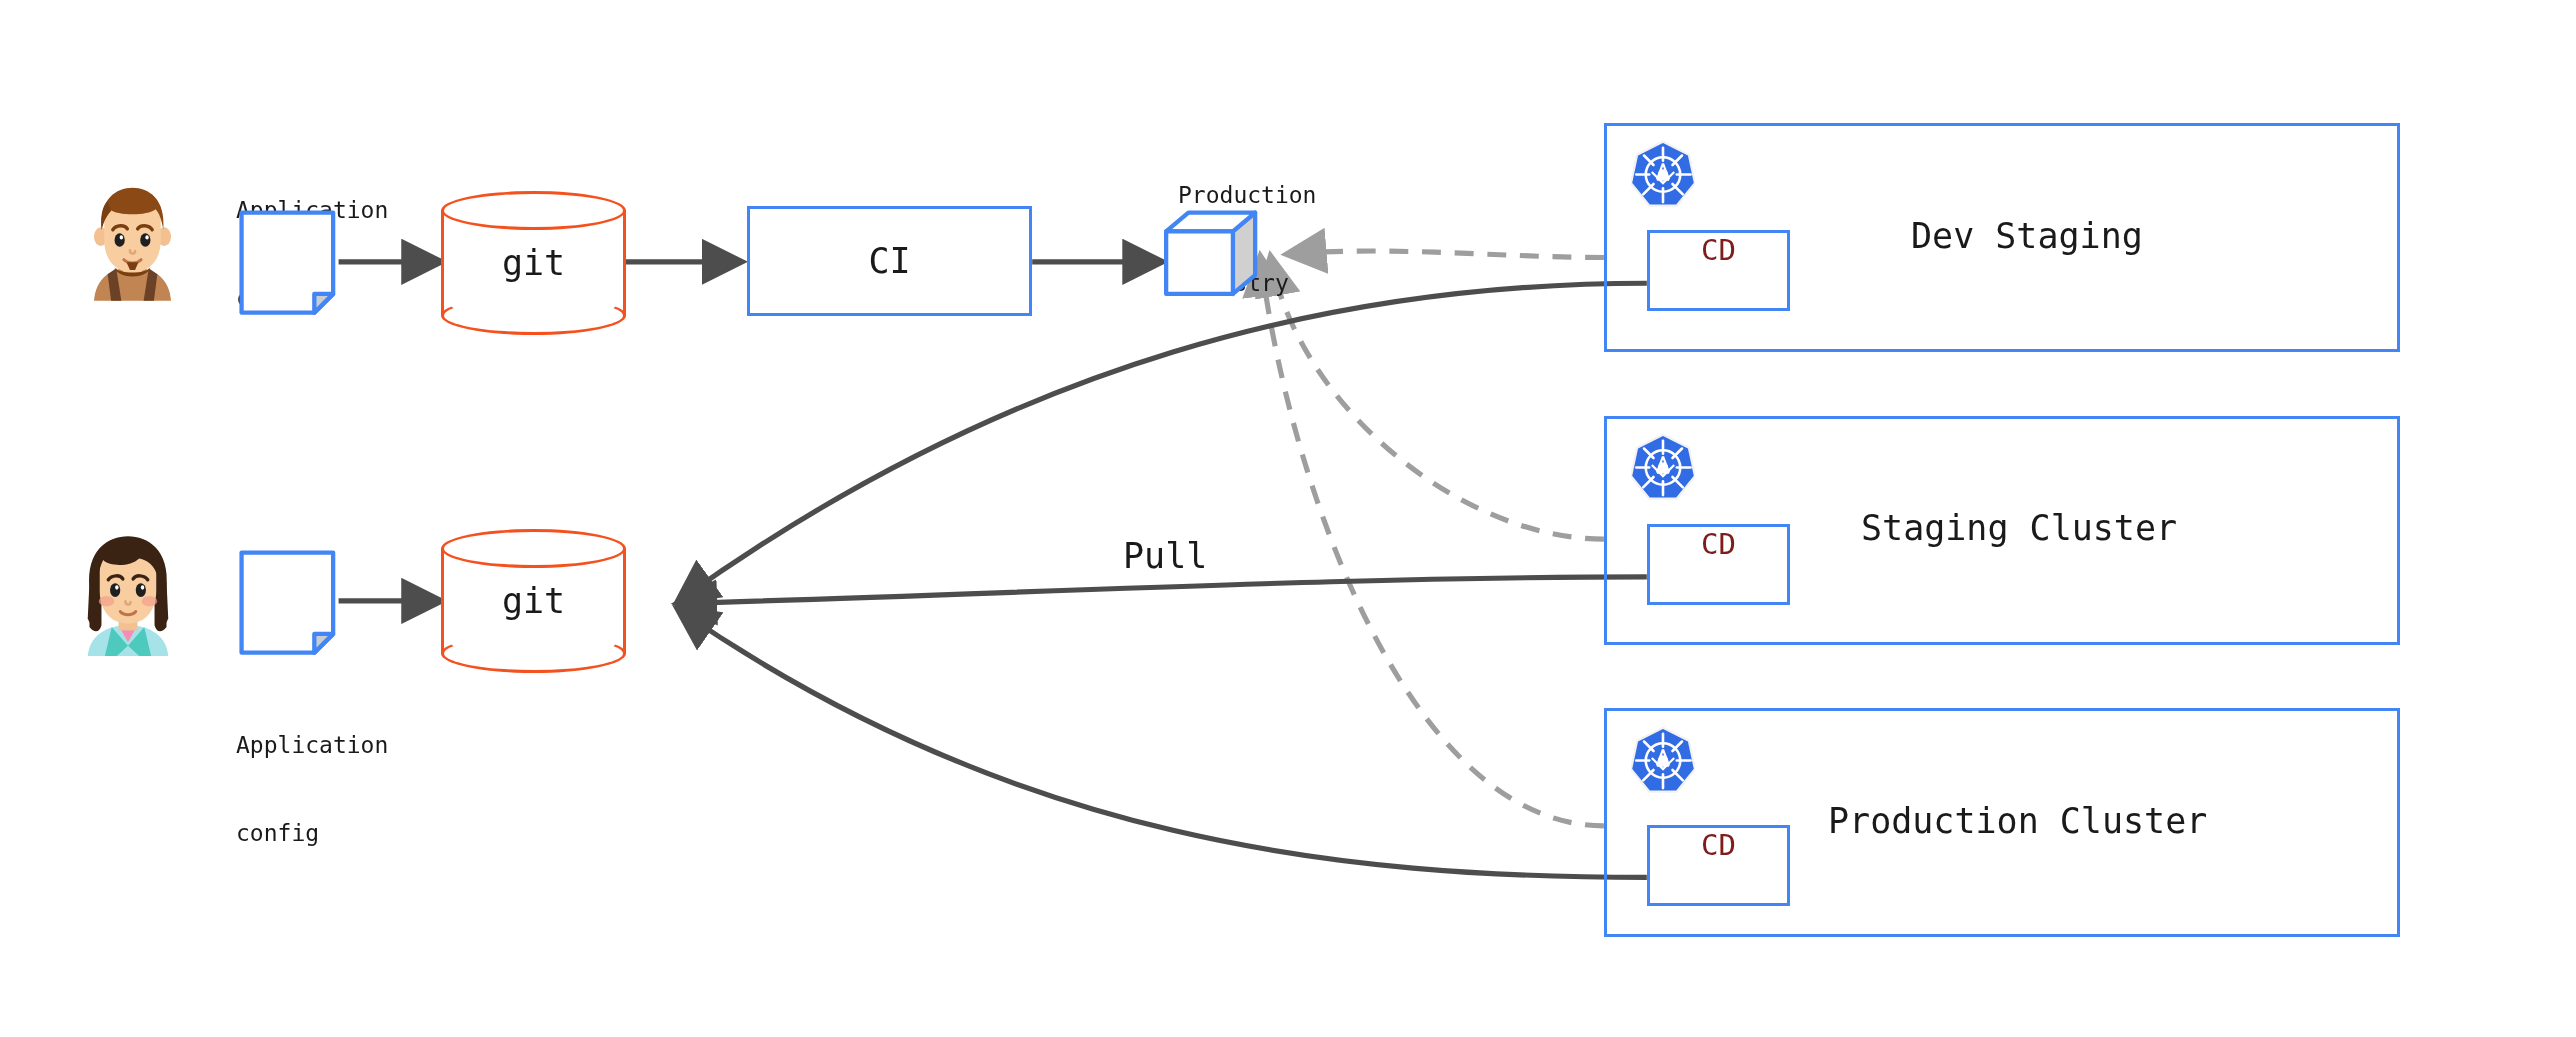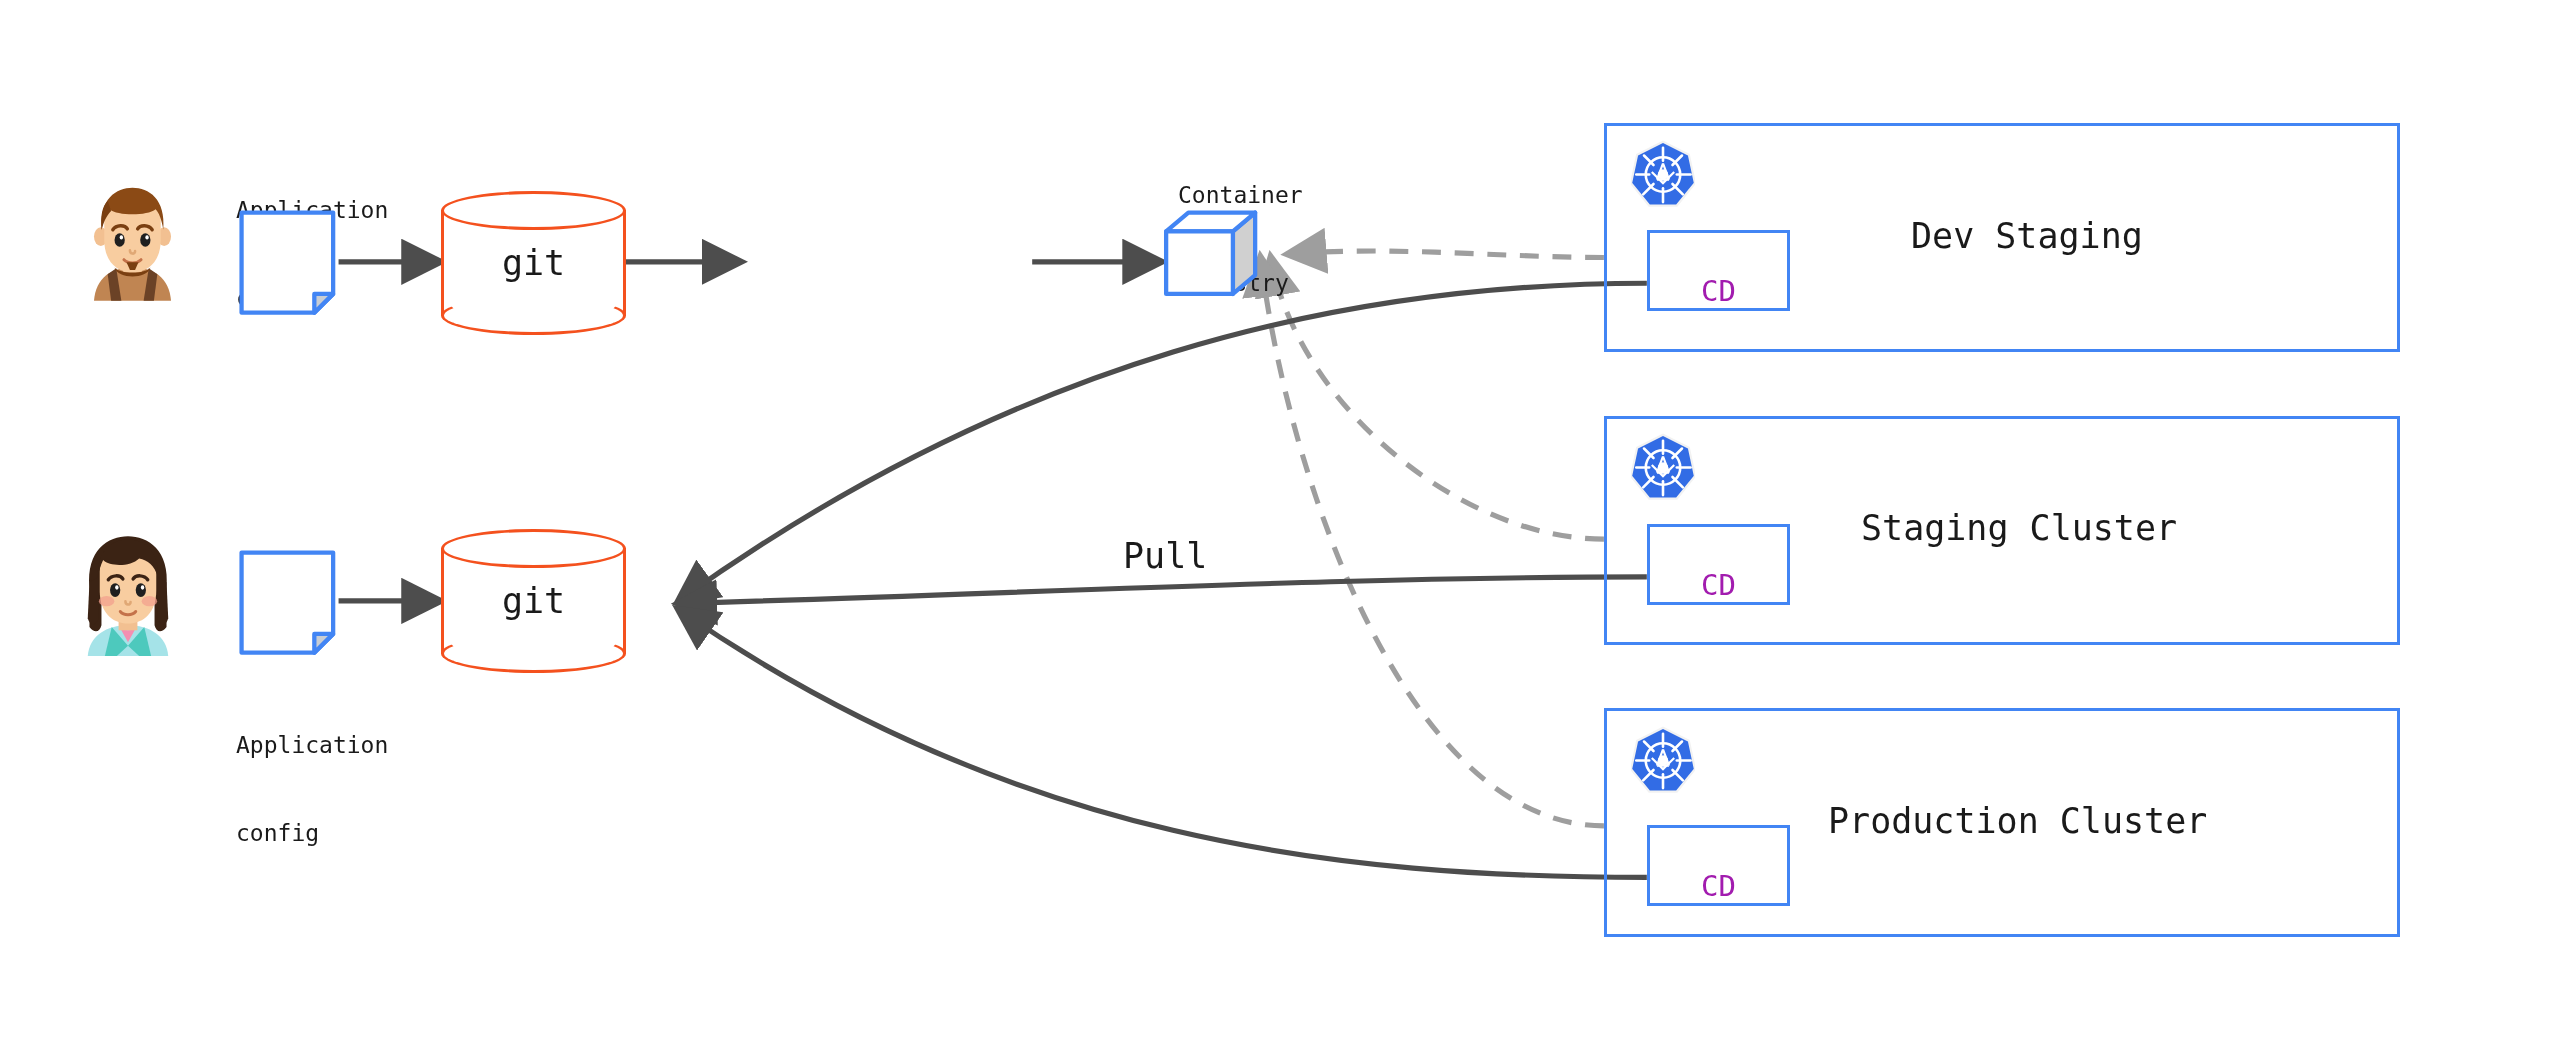--- a/index.html
+++ b/index.html
@@ -105,24 +105,24 @@
     border: 3.4px solid #4285f4;
     background: transparent;
     box-sizing: border-box;
   }
   .cd-box {
     position: absolute;
     border: 3.4px solid #4285f4;
     background: #ffffff;
     box-sizing: border-box;
     display: flex;
-    align-items: flex-end;
+    align-items: flex-start;
     justify-content: center;
     font-size: 29px;
-    color: #a21caf;
+    color: #7f1d1d;
     font-family: "DejaVu Sans Mono", monospace;
     z-index: 6;
   }
   .cluster-title {
     position: absolute;
     font-size: 35px;
     color: #1a1a1a;
     font-family: "DejaVu Sans Mono", monospace;
     white-space: pre;
   }
@@ -224,23 +224,26 @@
     </svg>
   </div>
 
   <div class="cylinder" style="left:441px; top:191px; width:185px; height:144px;">
     <div class="cyl-bottom"></div>
     <div class="cyl-body"></div>
     <div class="cyl-top"></div>
     <div class="cyl-label">git</div>
   </div>
 
+  <div class="bluebox" style="left:747px; top:206px; width:285px; height:110px;">
+    <div class="bluebox-label">CI</div>
+  </div>
 
   <div class="label label-sm" style="left:1178px; top:122px; width:215px;">
-    <div>Container</div>
+    <div>Production</div>
     <div>Registry</div>
   </div>
 
   <div class="cube" style="left:1161px; top:208px; width:101px; height:105px;">
     <svg width="101" height="105" viewBox="0 0 118 122">
 
       <path d="M 84 27 L 110 5 L 110 78 L 84 100 Z" fill="#d0d0d0" stroke="#4285f4" stroke-width="5" stroke-linejoin="round"></path>
 
       <path d="M 6 27 L 32 5 L 110 5 L 84 27 Z" fill="#ffffff" stroke="#4285f4" stroke-width="5" stroke-linejoin="round"></path>
 

